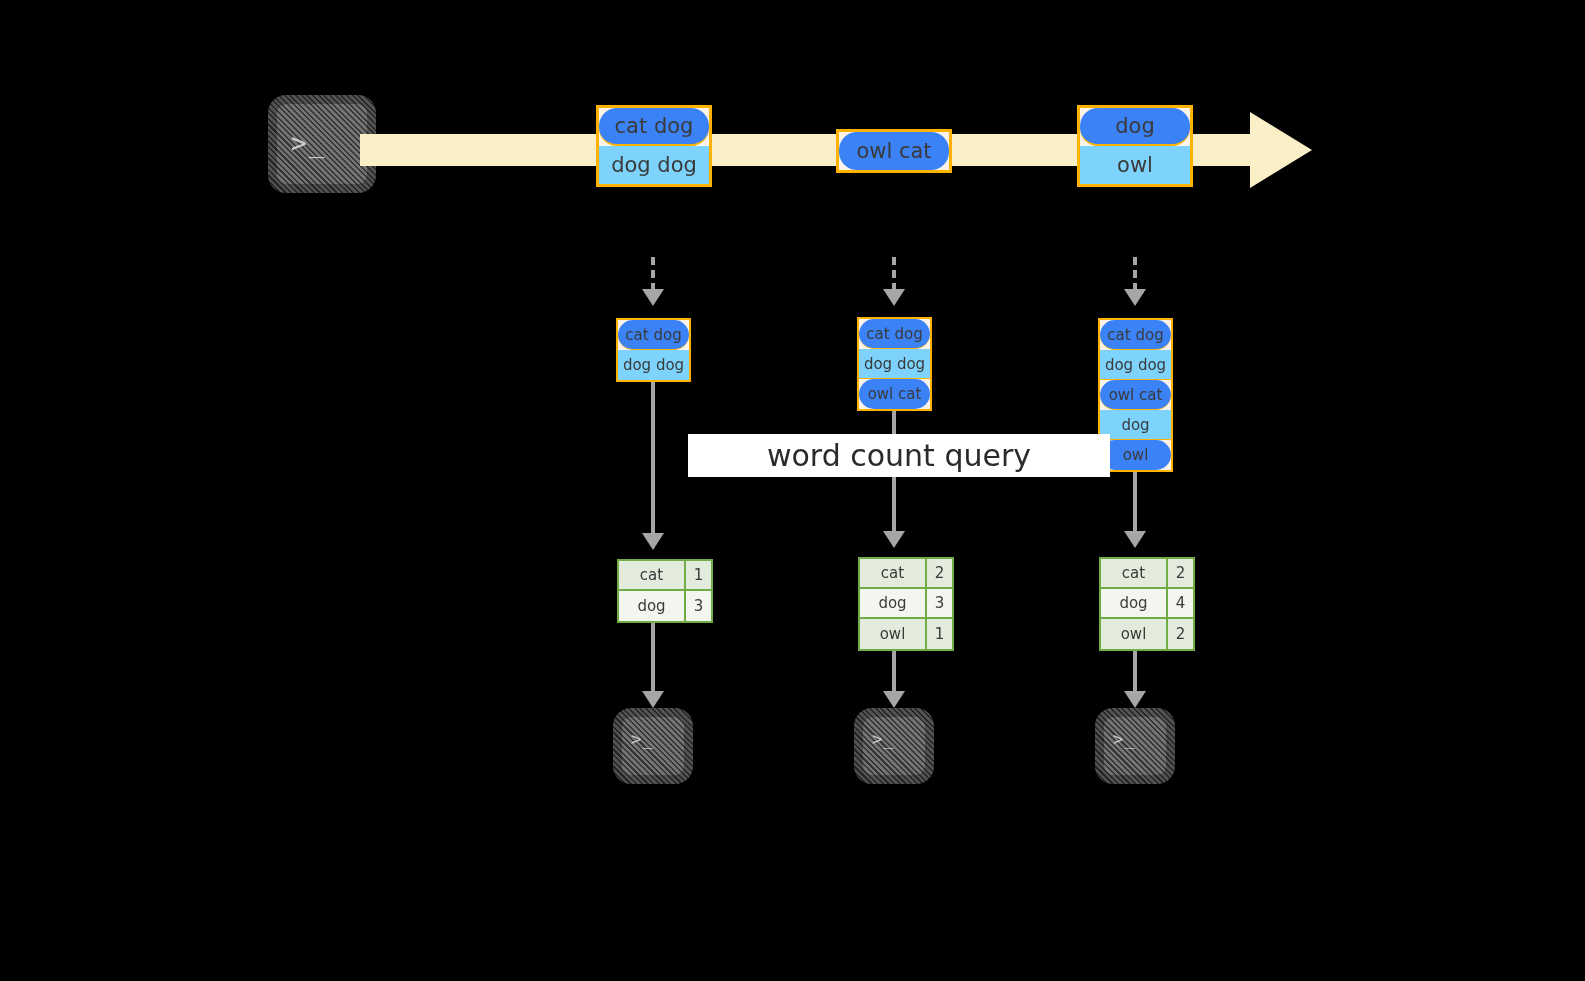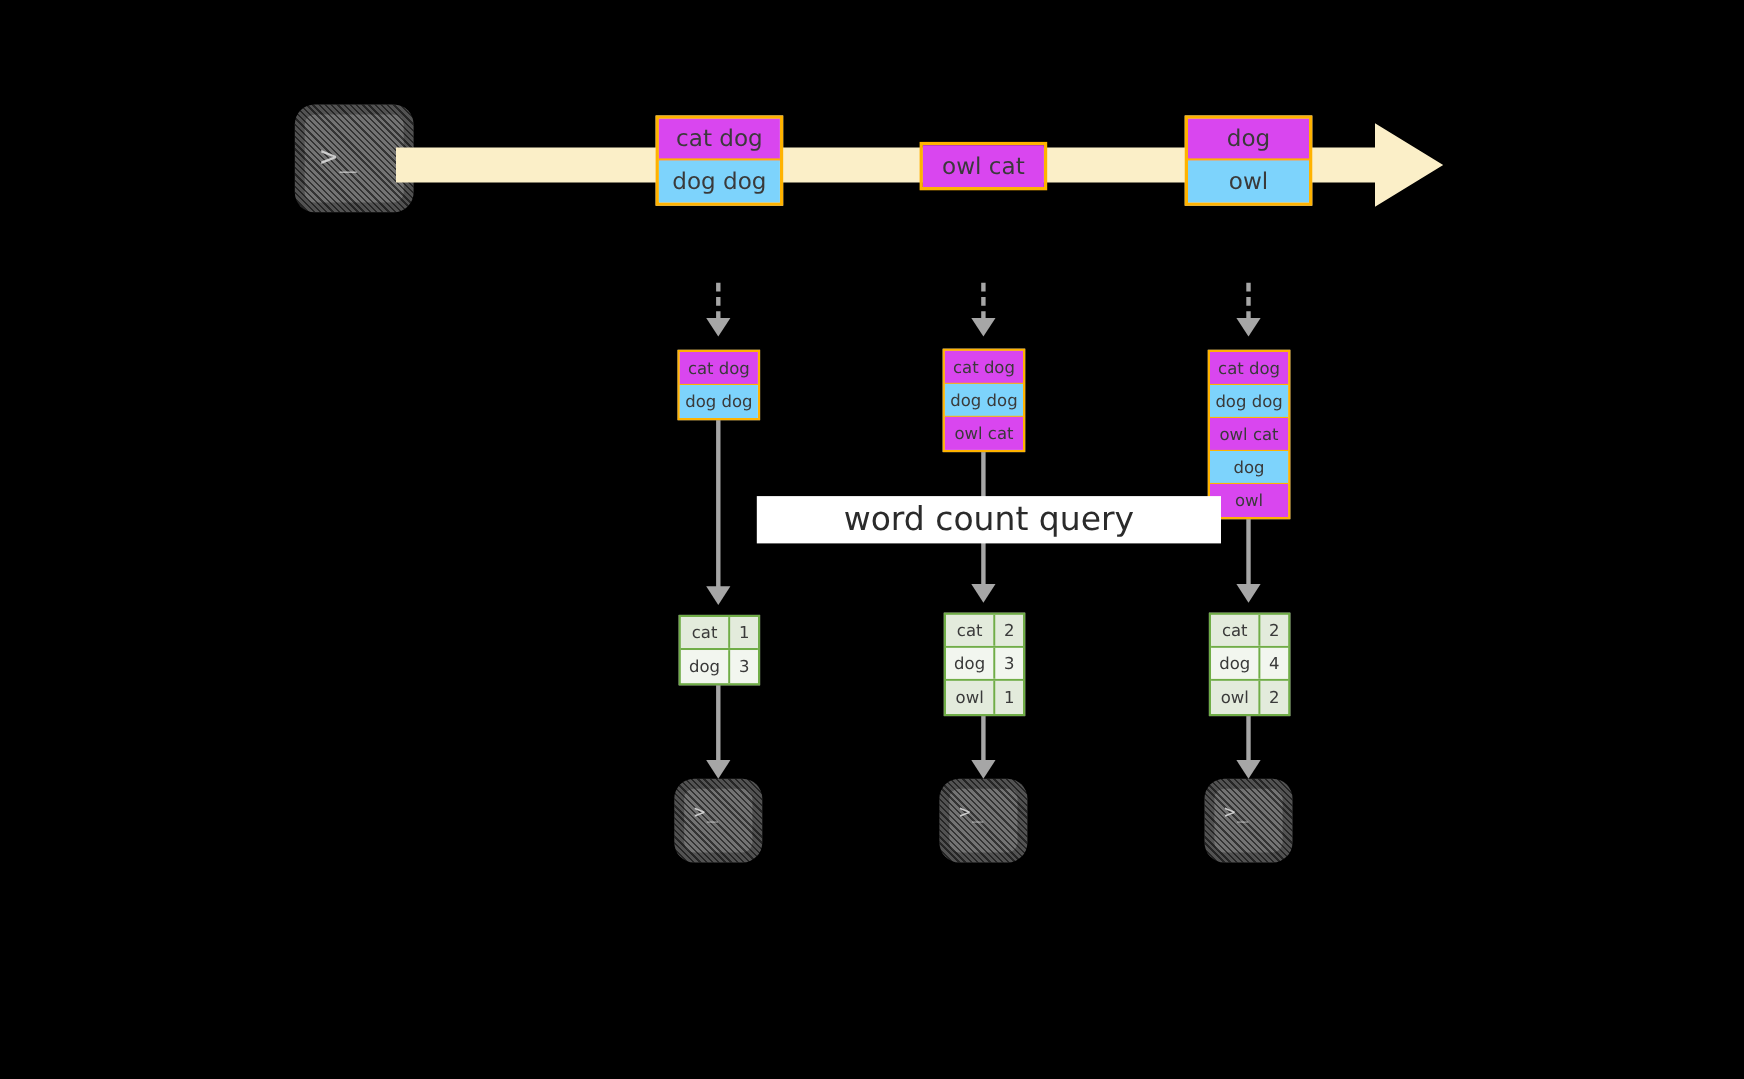--- a/index.html
+++ b/index.html
@@ -61,21 +61,21 @@
     height: 38px;
     display: flex;
     align-items: center;
     justify-content: center;
     font-size: 21px;
     color: #3a3a3a;
     white-space: nowrap;
     border-bottom: 2px solid #FFB300;
   }
   .ocell:last-child { border-bottom: none; }
-  .ocell.shade-a { background: #d946ef; }
+  .ocell.shade-a { background: #3b82f6; border-radius: 18px; }
   .ocell.shade-b { background: #7dd3fc; }
 
   
   .obox.small { border-width: 2.5px; }
   .obox.small .ocell {
     height: 30px;
     font-size: 15px;
     border-bottom: 1.5px solid #FFB300;
   }
   .obox.small .ocell:last-child { border-bottom: none; }
@@ -95,21 +95,21 @@
   .grow:last-child { border-bottom: none; }
   .gcell {
     display: flex;
     align-items: center;
     justify-content: center;
     font-size: 15px;
     color: #3a3a3a;
     white-space: nowrap;
   }
   .gcell.word {
-    width: 45px;
+    width: 67px;
     border-right: 2px solid #70AD47;
   }
   .gcell.count { width: 25px; }
   .grow.shade-a .gcell { background: #E3EBDC; }
   .grow.shade-b .gcell { background: #F2F6EF; }
 
   
   .vline {
     position: absolute;
     width: 4px;
@@ -264,17 +264,17 @@
     </div>
   </div>
 
   <div class="vline" style="left:1133px; top:651px; height:44px;"></div>
   <div class="ahead" style="left:1124px; top:691px;"></div>
 
   <div class="term" style="left:1104px; top:717px; width:62px; height:58px;">
     <span class="glyph" style="left:9px; top:14px; font-size:17px;">&gt;_</span>
   </div>
 
-  <div class="banner" style="left:688px; top:451px; width:422px; height:43px;">
+  <div class="banner" style="left:688px; top:434px; width:422px; height:43px;">
     <span>word count query</span>
   </div>
 
 </div>
 
 </body></html>

